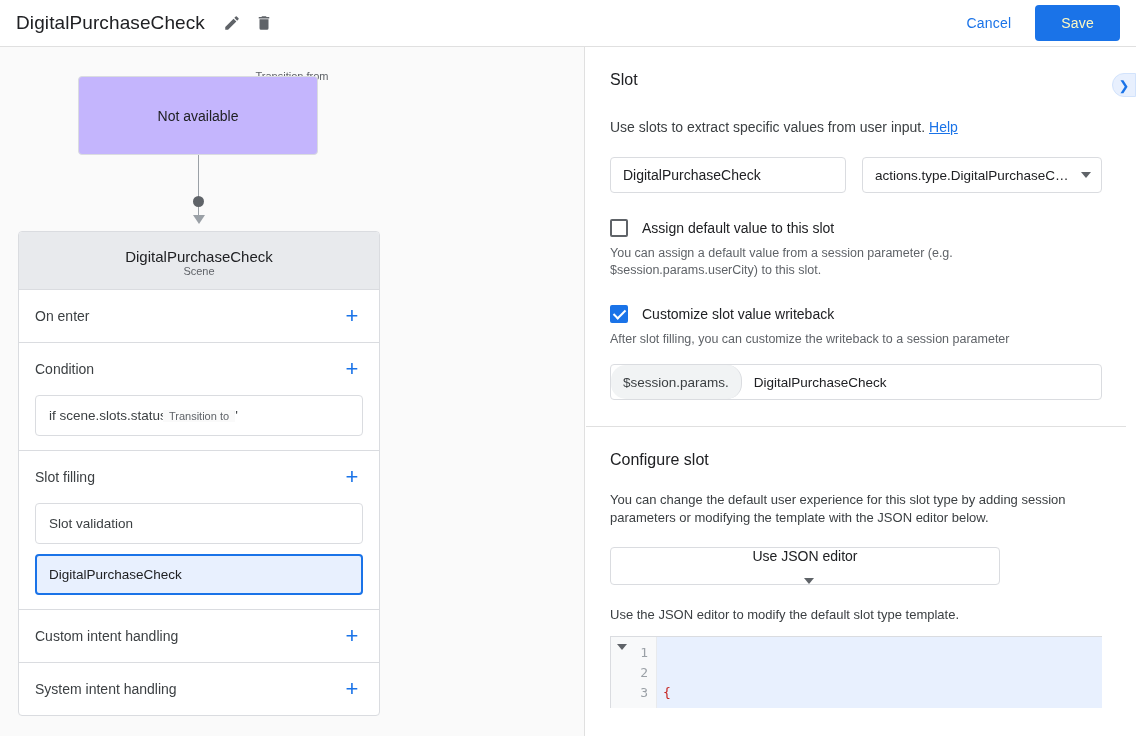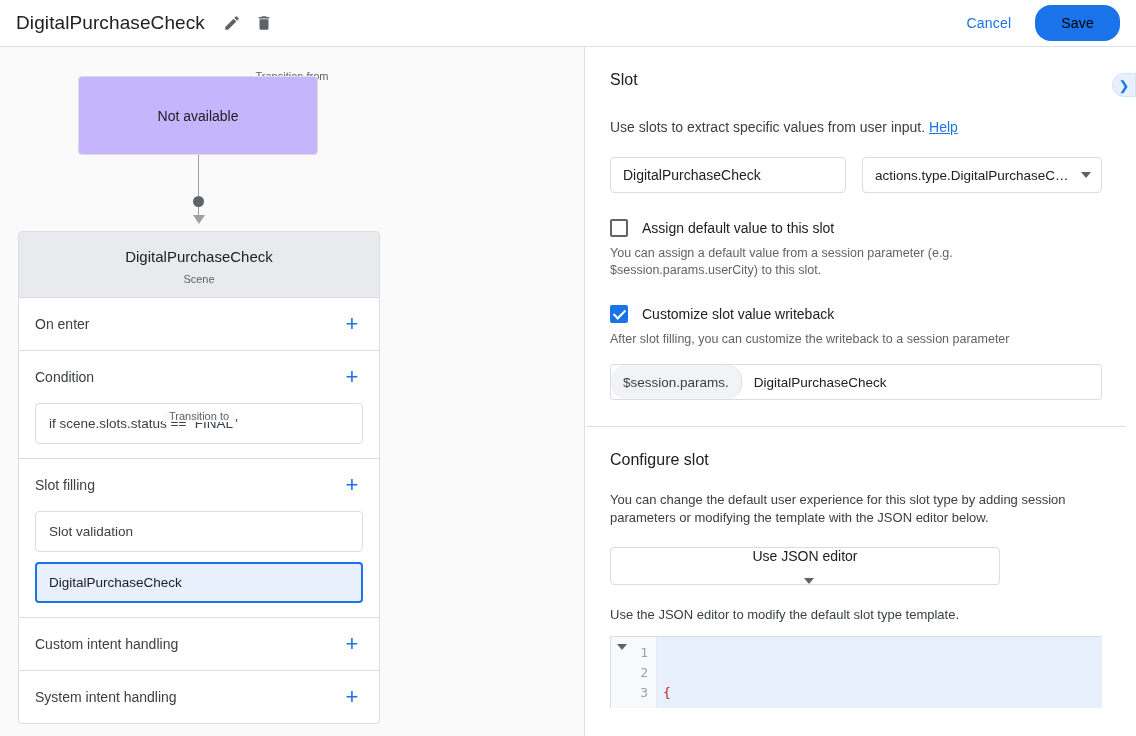--- a/index.html
+++ b/index.html
@@ -26,22 +26,22 @@
     width: 26px; height: 26px; display: inline-flex; align-items: center;
     justify-content: center; color: #5f6368; cursor: pointer; margin-right: 6px;
   }
   .topbar-spacer { flex: 1; }
   .btn-cancel {
     color: #1a73e8; font-size: 14px; font-weight: 500; letter-spacing: .2px;
     background: transparent; border: none; cursor: pointer; padding: 8px 14px;
     margin-right: 10px;
   }
   .btn-save {
-    background: #1a73e8; color: #000000; font-size: 14px; font-weight: 500;
-    letter-spacing: .2px; border: none; border-radius: 16px; cursor: pointer;
+    background: #1a73e8; color: #fef9c3; font-size: 14px; font-weight: 500;
+    letter-spacing: .2px; border: none; border-radius: 4px; cursor: pointer;
     padding: 10px 26px;
   }
 
   
   .canvas {
     position: absolute; top: 47px; left: 0; width: 585px; height: 689px;
     background: #fafafa; border-right: 1px solid #e0e0e0; overflow: hidden;
   }
   .transition-from-label, .transition-to-label {
     position: absolute; font-size: 11px; color: #5f6368;
@@ -71,21 +71,21 @@
     position: absolute; left: 18px; top: 184px; width: 362px;
     border: 1px solid #dadce0; border-radius: 4px; background: #ffffff;
     overflow: hidden;
   }
   .label-to { top: 178px; }
   .scene-head {
     background: #e8eaed; padding: 16px 0 12px; text-align: center;
     border-bottom: 1px solid #dadce0;
   }
   .scene-head .name { font-size: 15px; color: #202124; }
-  .scene-head .sub { font-size: 11px; color: #5f6368; margin-top: 8px; }
+  .scene-head .sub { font-size: 11px; color: #5f6368; margin-top: 0; }
   .sect {
     border-bottom: 1px solid #dadce0; padding: 0 16px;
   }
   .sect:last-child { border-bottom: none; }
   .sect-row {
     display: flex; align-items: center; justify-content: space-between;
     height: 52px;
   }
   .sect-title { font-size: 14px; color: #3c4043; }
   .plus {

